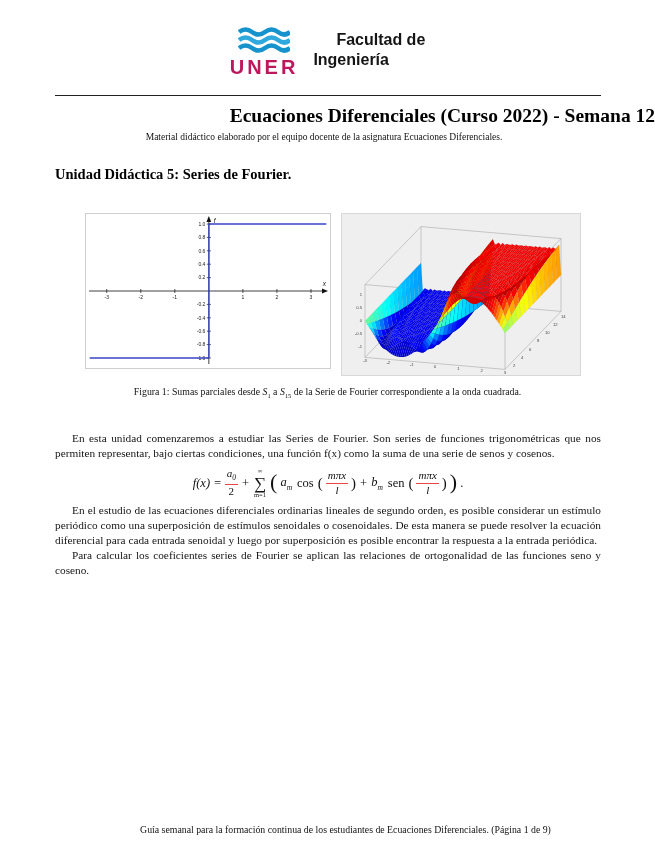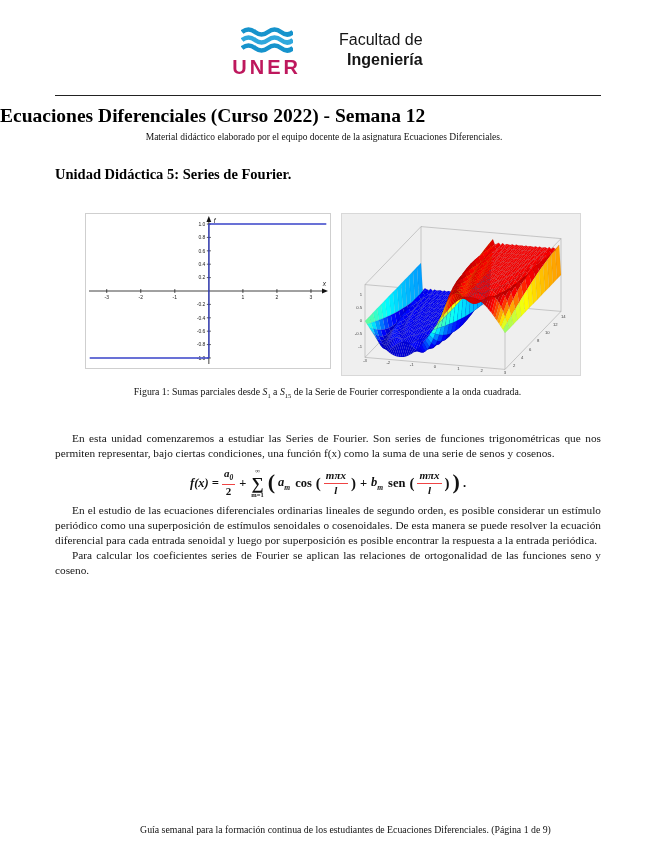--- a/index.html
+++ b/index.html
@@ -6,44 +6,44 @@
   .page{position:relative;width:655px;height:848px;background:#ffffff;overflow:hidden;
         font-family:"Liberation Serif",serif;color:#1a1a1a;margin:0 auto;}
 
   
   .logo{position:absolute;top:26px;left:0;right:0;display:flex;justify-content:center;gap:15px;}
   .logo-left{display:flex;flex-direction:column;align-items:center;gap:3px;}
   .wordmark{font-family:"Liberation Sans",sans-serif;font-weight:700;font-size:20px;
             letter-spacing:3px;color:#be185d;line-height:1;}
   .logo-right{display:flex;flex-direction:column;justify-content:flex-start;padding-top:4px;
               font-family:"Liberation Sans",sans-serif;font-size:16px;color:#151515;line-height:1.25;}
-  .faculty1{font-weight:400;padding-left:23px;}
-  .faculty2{font-weight:700;text-align:right;}
+  .faculty1{font-weight:700;padding-left:23px;}
+  .faculty2{font-weight:700;}
 
   .rule{position:absolute;top:95px;left:55px;right:54px;border-top:1px solid #222;}
 
-  .title{position:absolute;top:105px;left:0;right:8px;text-align:left;
+  .title{position:absolute;top:105px;left:0;right:0;text-align:right;
          font-size:19.5px;font-weight:700;color:#000;}
   .subtitle{position:absolute;top:132px;left:0;right:7px;text-align:center;font-size:9.5px;color:#111;}
 
   .section{position:absolute;top:166px;left:55px;font-size:14.5px;font-weight:700;color:#000;font-family:Liberation Serif, serif;}
 
   .figures{position:absolute;top:213px;left:85px;display:flex;gap:10px;align-items:flex-start;}
 
   .caption{position:absolute;top:386px;left:0;right:0;text-align:center;font-size:9.8px;color:#111;}
   .caption sub{font-size:6.5px;font-style:normal;}
   .caption .it{font-style:italic;}
 
   .body{position:absolute;top:431px;left:55px;width:546px;font-size:11.3px;line-height:1.33;
         text-align:justify;color:#151515;}
   .body p{margin:0;text-indent:17px;}
 
   
   .formula{display:flex;justify-content:center;align-items:center;gap:3px;
-           font-size:12.5px;margin:7px 0 5px;text-indent:0;color:#111;font-weight:bold;}
+           font-size:12.5px;margin:7px 0 5px;text-indent:0;color:#111;}
   .it{font-style:italic;}
   .fn{font-style:normal;margin:0 1px 0 2px;}
   .frac{display:inline-flex;flex-direction:column;align-items:center;line-height:1.08;font-size:11px;}
   .frac .num{border-bottom:1px solid #ef4444;padding:0 2px 1px;}
   .frac .den{padding-top:1px;}
   .sum{display:inline-flex;flex-direction:column;align-items:center;line-height:1;margin:0 1px;}
   .sum .sigma{font-size:17px;font-style:normal;}
   .sum .lim{font-size:6.5px;font-style:normal;}
   .bigp{font-size:22px;font-style:normal;line-height:.9;transform:translateY(-1px);}
   .midp{font-size:15px;font-style:normal;line-height:1;}

